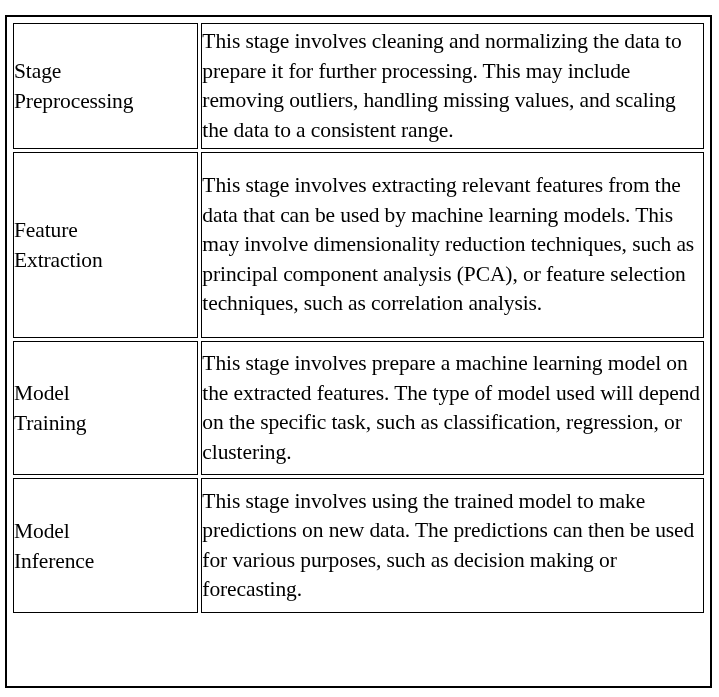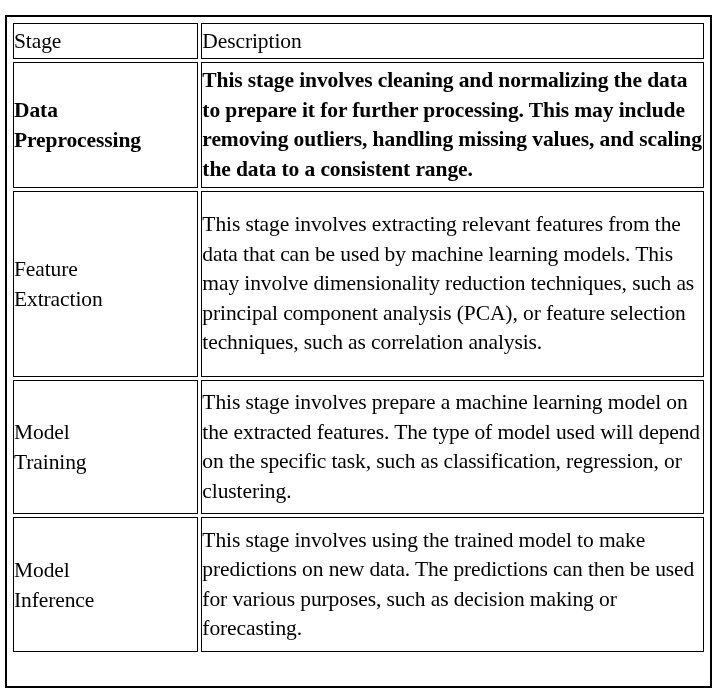--- a/index.html
+++ b/index.html
@@ -78,43 +78,35 @@
   }
 
   .stage-text {
     font-size: 21.5px;
     line-height: 30px;
     letter-spacing: -0.1px;
     white-space: pre-line;
   }
 
   
-  tr.row-0 td { height: 124px; font-weight: bold; }
+  tr.row-0 td { height: 124px; }
   tr.row-1 td { height: 184px; }
   tr.row-2 td { height: 132px; }
   tr.row-3 td { height: 133px; margin-left: 37px; }
 </style>
 </head>
 <body>
 
 <div id="table-wrap">
   <table class="stage-table">
     <tbody>
-      <tr class="header-row">
-        <td class="col-stage">
-          <div class="header-text">Stage</div>
-        </td>
-        <td class="col-desc">
-          <div class="header-text">Description</div>
-        </td>
-      </tr>
 
       <tr class="row-0">
         <td class="col-stage">
-          <div class="stage-text">Data
+          <div class="stage-text">Stage
 Preprocessing</div>
         </td>
         <td class="col-desc">
           <div class="cell-text">This stage involves cleaning and normalizing the data to prepare it for further processing. This may include removing outliers, handling missing values, and scaling the data to a consistent range.</div>
         </td>
       </tr>
 
       <tr class="row-1">
         <td class="col-stage">
           <div class="stage-text">Feature

